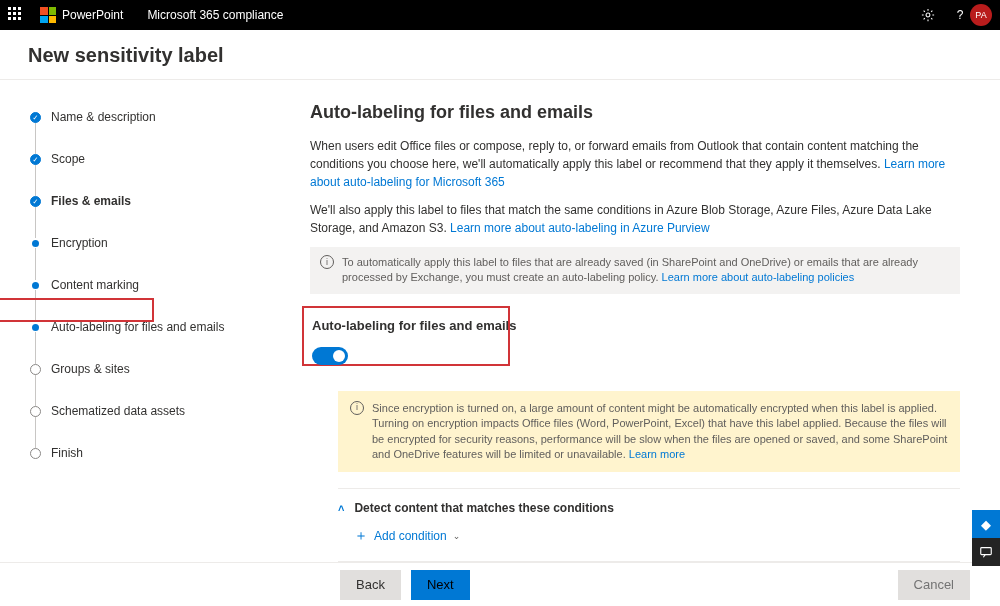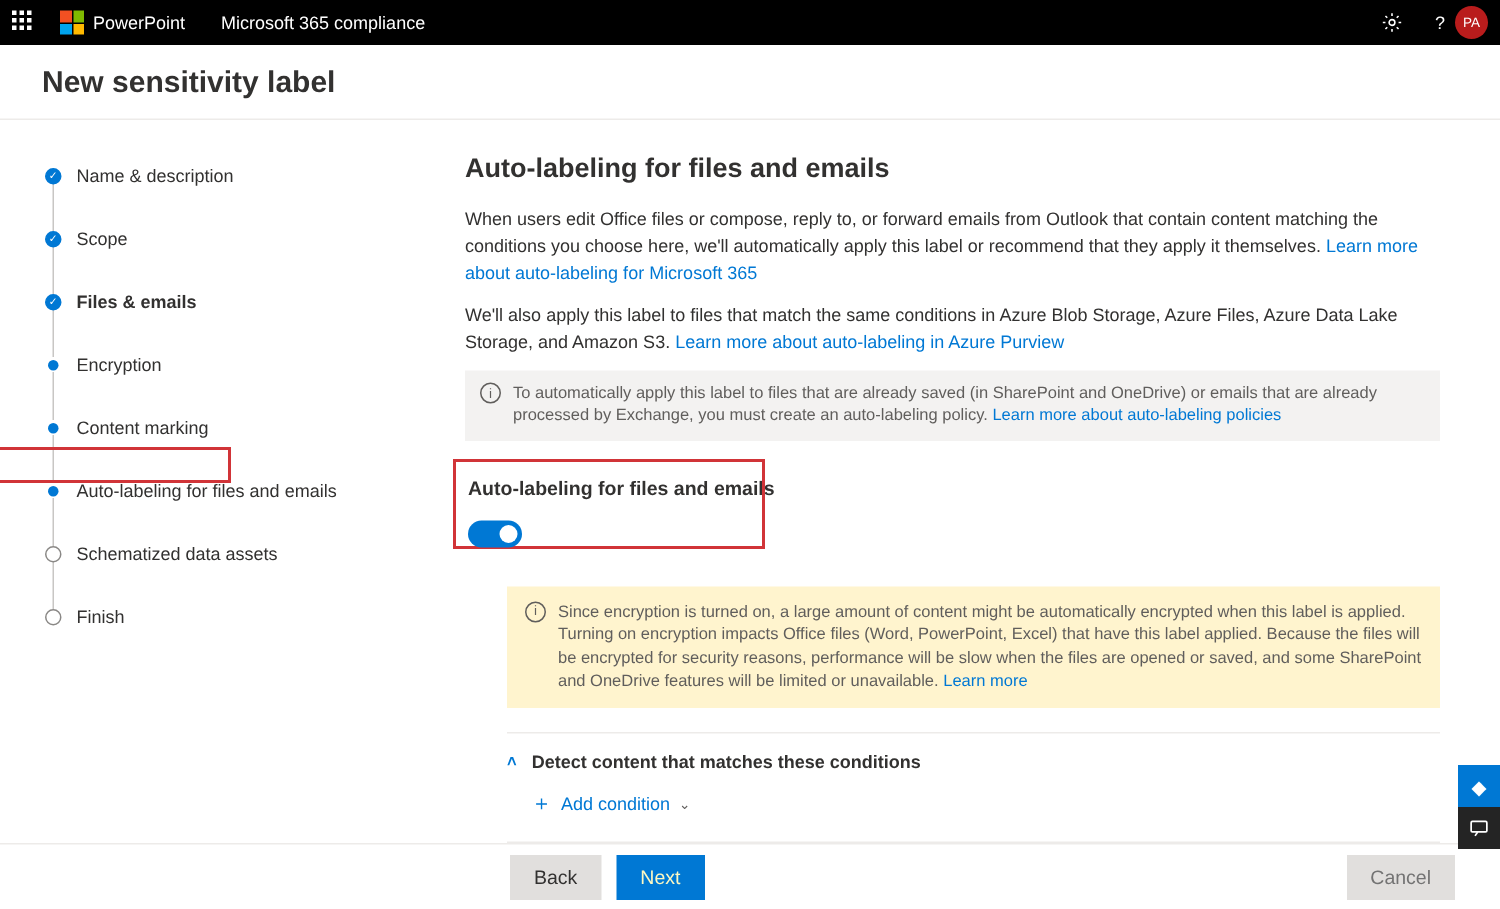--- a/index.html
+++ b/index.html
@@ -62,21 +62,21 @@
 .mini-chev { font-size:9px; color:#605e5c; }
 
 .hr { border-top:1px solid #edebe9; margin:6px 0 10px 28px; }
 
 .info-bar2 { background:#f3f2f1; padding:8px 10px; font-size:11px; color:#605e5c; display:flex; gap:8px; line-height:1.4; margin:0 0 14px 28px; }
 
 
 .footer { position:fixed; bottom:0; left:0; right:0; height:44px; border-top:1px solid #edebe9; background:#fff; display:flex; align-items:center; padding:0 30px 0 340px; gap:10px; }
 .btn { height:30px; padding:0 16px; font-size:13px; border:none; cursor:pointer; }
 .btn-back { background:#e1dfdd; color:#323130; }
-.btn-next { background:#0078d4; color:#fef9c3; }
+.btn-next { background:#0078d4; color:#000000; }
 .footer-spacer { flex:1; }
 .btn-cancel { background:#e1dfdd; color:#737373; }
 
 
 .float-btns { position:fixed; right:0; bottom:40px; display:flex; flex-direction:column; }
 .float-btn { width:28px; height:28px; background:#0078d4; color:#fff; display:flex; align-items:center; justify-content:center; font-size:13px; }
 .float-btn.dark { background:#242424; }
 </style>
 </head>
 <body>
@@ -139,20 +139,24 @@
       <li class="step sub">
           <span class="step-dot"></span>
           <span class="step-label">Content marking</span>
         </li>
       <li class="step sub">
           <span class="step-dot"></span>
           <span class="step-label">Auto-labeling for files and emails</span>
         </li>
       <li class="step">
           <span class="step-dot"></span>
+          <span class="step-label">Groups &amp; sites</span>
+        </li>
+      <li class="step">
+          <span class="step-dot"></span>
           <span class="step-label">Schematized data assets</span>
         </li>
       <li class="step">
           <span class="step-dot"></span>
           <span class="step-label">Finish</span>
         </li>
     </ul>
     <div class="highlight-box" style="left:-6px; top:218px; width:160px; height:24px;"></div>
   </div>
 

